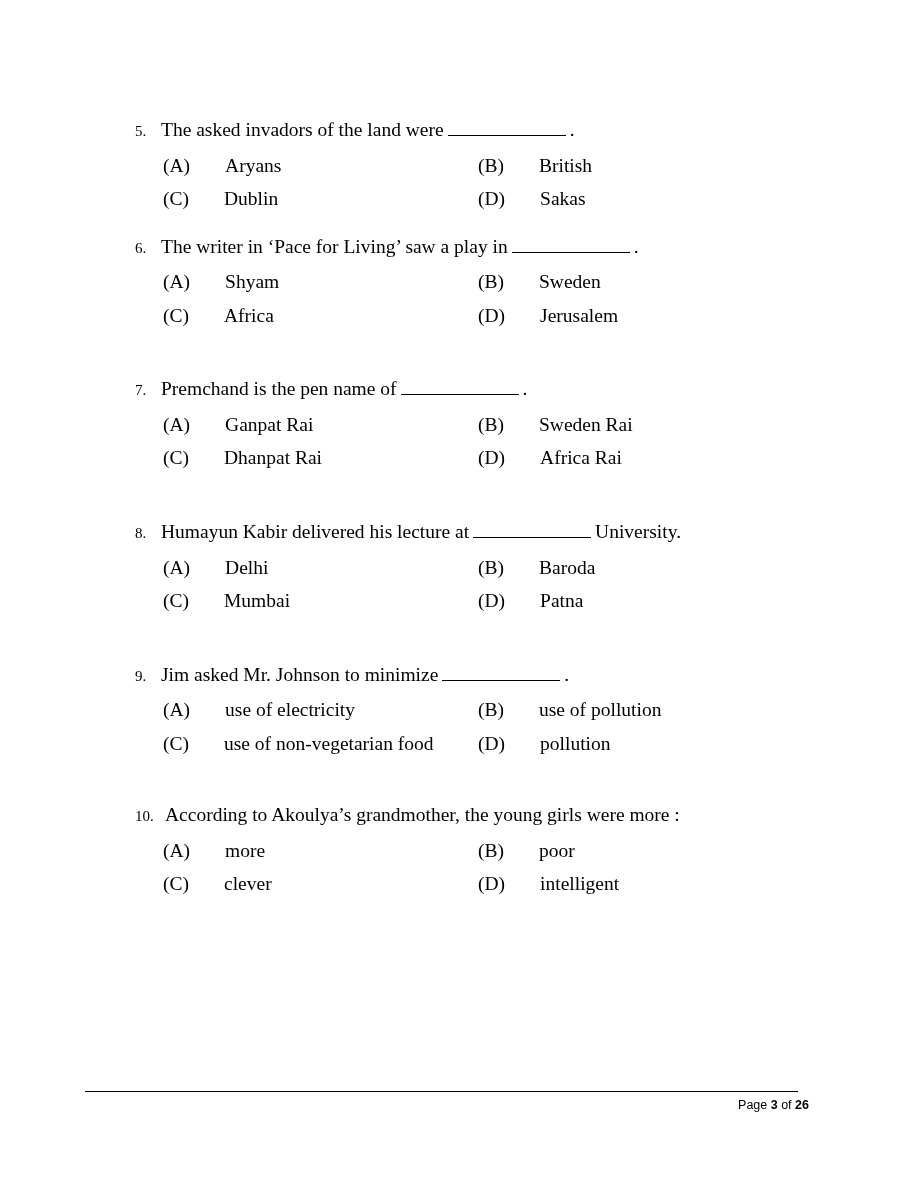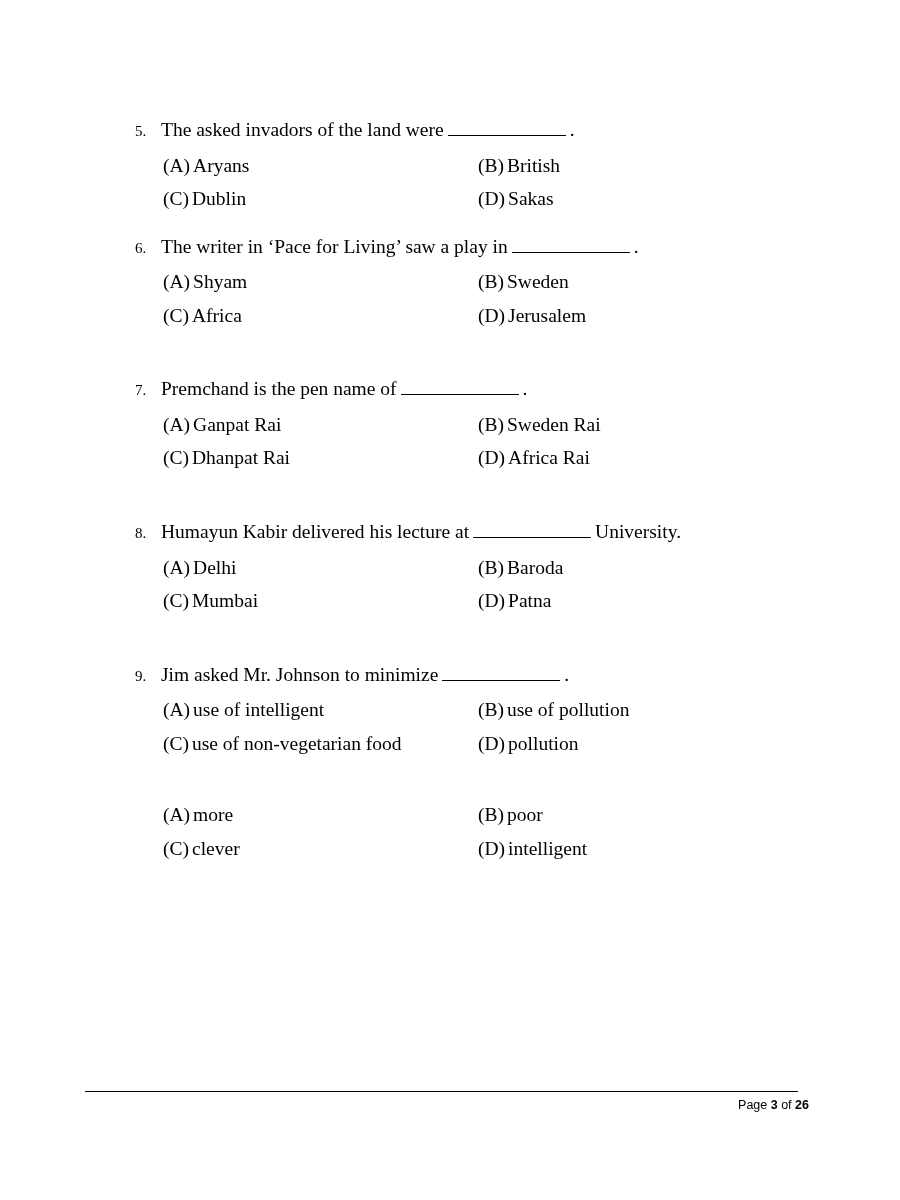--- a/index.html
+++ b/index.html
@@ -75,20 +75,21 @@
   .opt.left {
     width: 315px;
     flex: 0 0 315px;
   }
   .opt-key {
     flex: 0 0 auto;
     margin-right: 3px;
   }
   .opt-label {
     flex: 0 1 auto;
+    margin-left: 32px;
   }
   .gap-large {
     height: 38px;
   }
   .gap-small {
     height: 12px;
   }
   .footer-rule {
     position: absolute;
     left: 85px;
@@ -242,21 +243,21 @@
 
     <div class="question-block">
       <div class="q-line">
         <span class="q-num">9.</span>
         <span class="q-text"><span>Jim asked Mr. Johnson to minimize</span><span class="blank"></span><span>.</span></span>
       </div>
       <div class="options">
         <div class="opt-row">
           <div class="opt left">
             <span class="opt-key">(A)</span>
-            <span class="opt-label">use of intelligent</span>
+            <span class="opt-label">use of electricity</span>
           </div>
           <div class="opt">
             <span class="opt-key">(B)</span>
             <span class="opt-label">use of pollution</span>
           </div>
         </div>
         <div class="opt-row">
           <div class="opt left">
             <span class="opt-key">(C)</span>
             <span class="opt-label">use of non-vegetarian food</span>
@@ -265,20 +266,24 @@
             <span class="opt-key">(D)</span>
             <span class="opt-label">pollution</span>
           </div>
         </div>
       </div>
     </div>
 
     <div class="gap-large"></div>
 
     <div class="question-block">
+      <div class="q-line">
+        <span class="q-num wide">10.</span>
+        <span class="q-text">According to Akoulya’s grandmother, the young girls were more :</span>
+      </div>
       <div class="options">
         <div class="opt-row">
           <div class="opt left">
             <span class="opt-key">(A)</span>
             <span class="opt-label">more</span>
           </div>
           <div class="opt">
             <span class="opt-key">(B)</span>
             <span class="opt-label">poor</span>
           </div>

